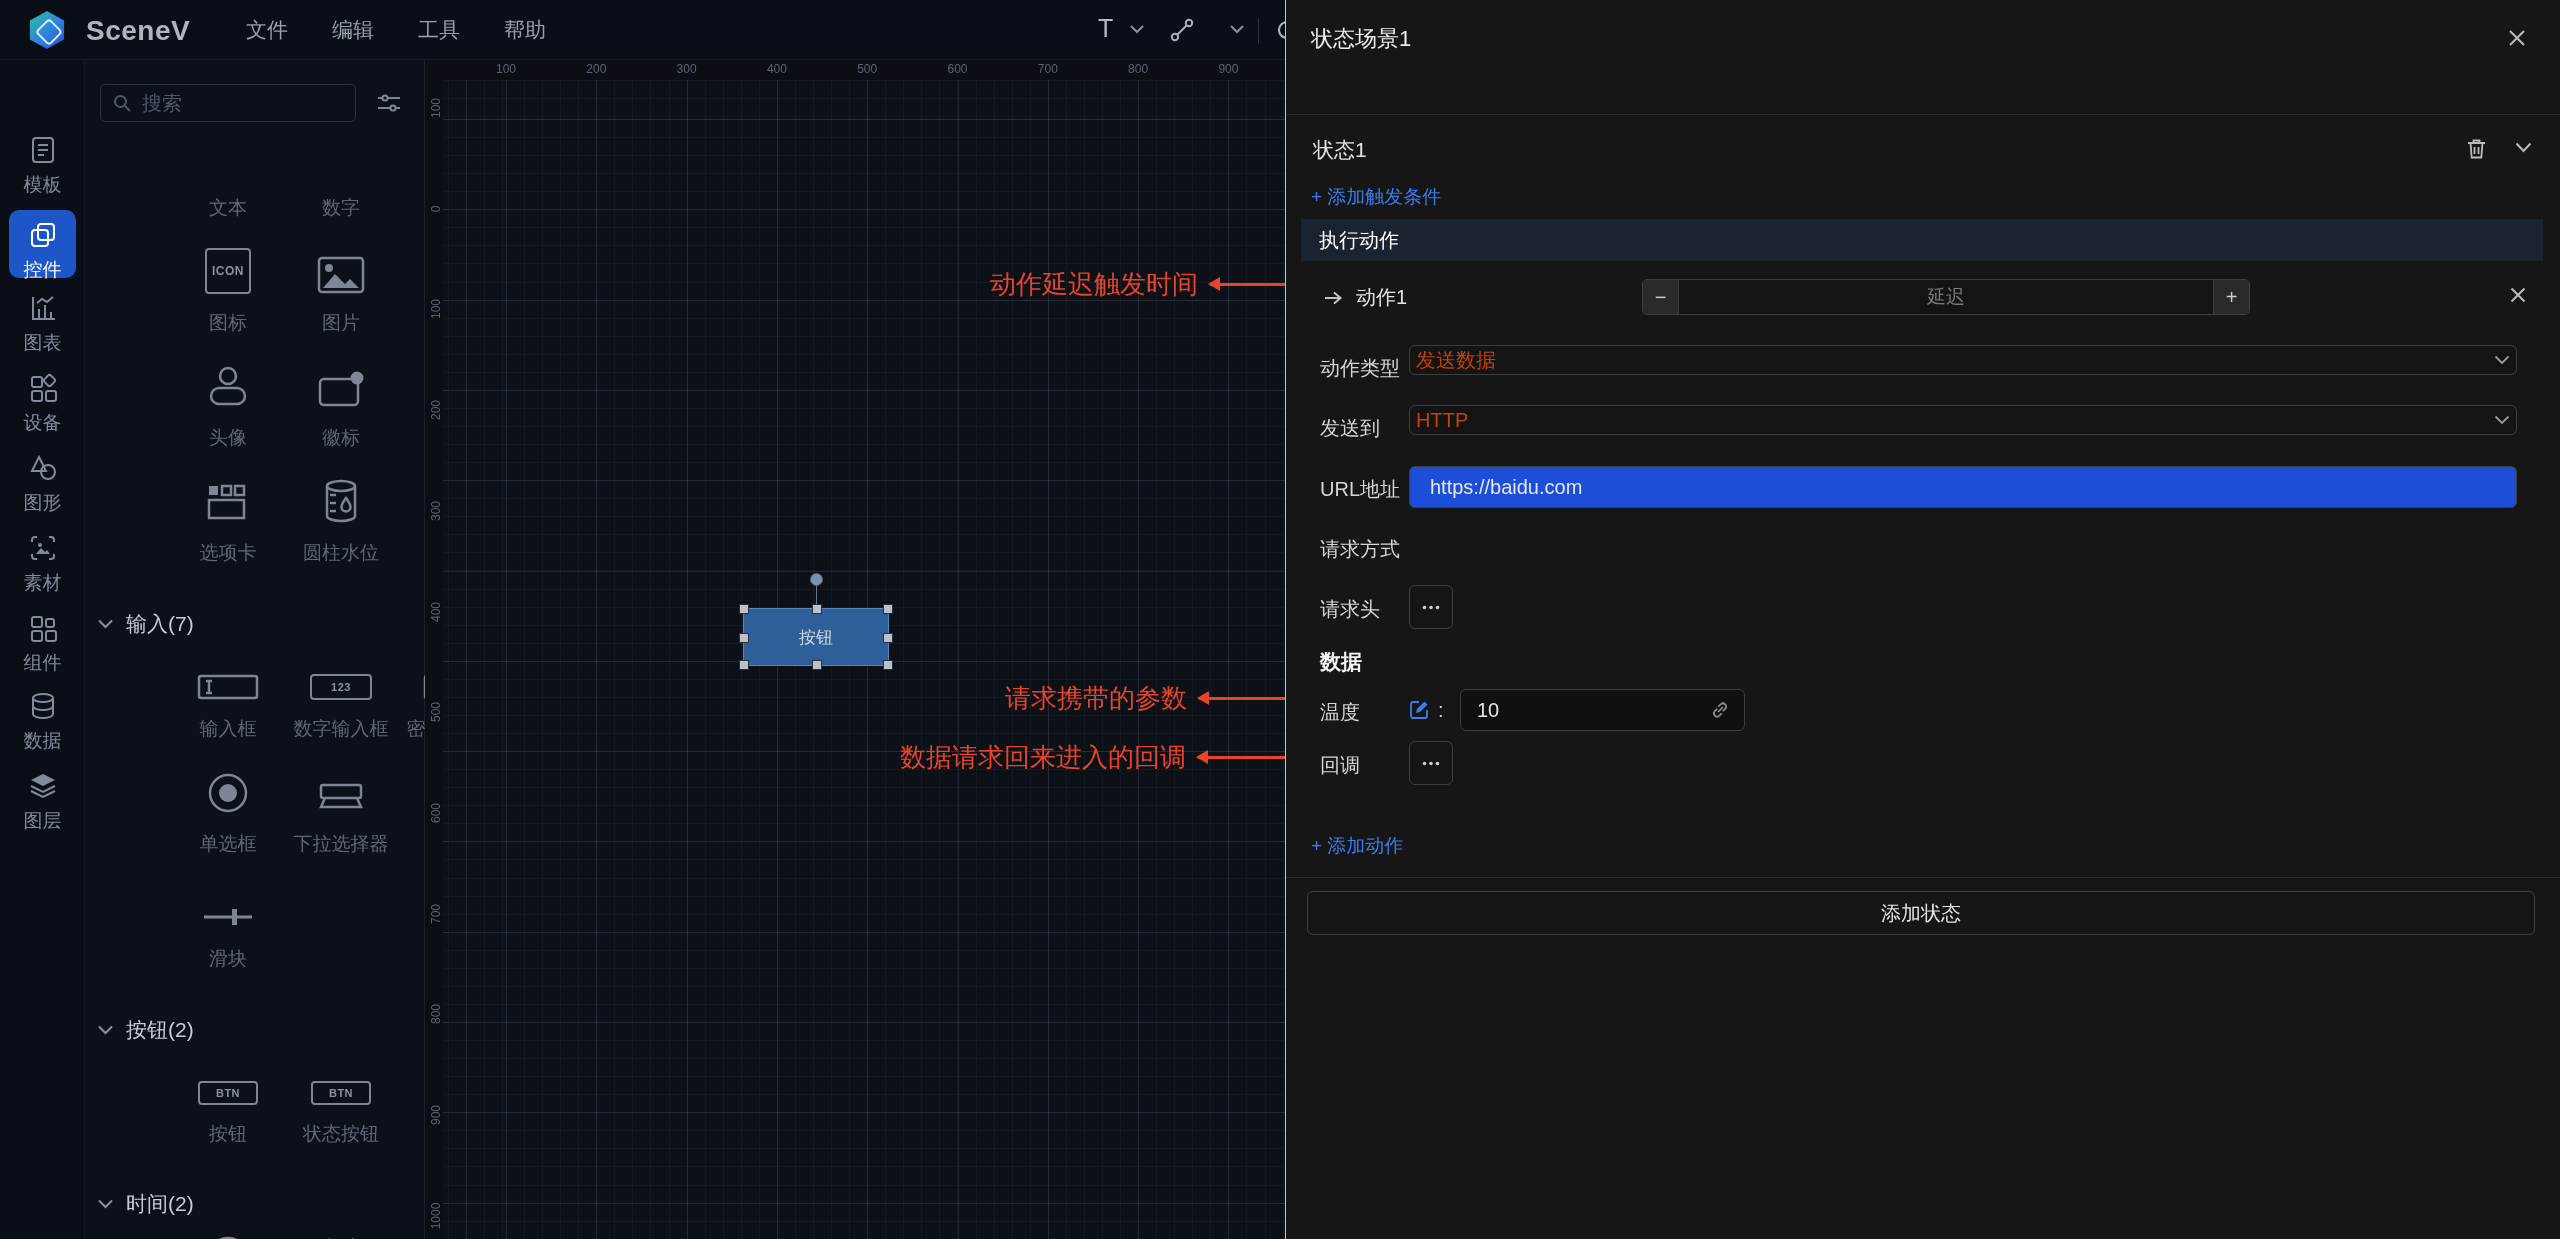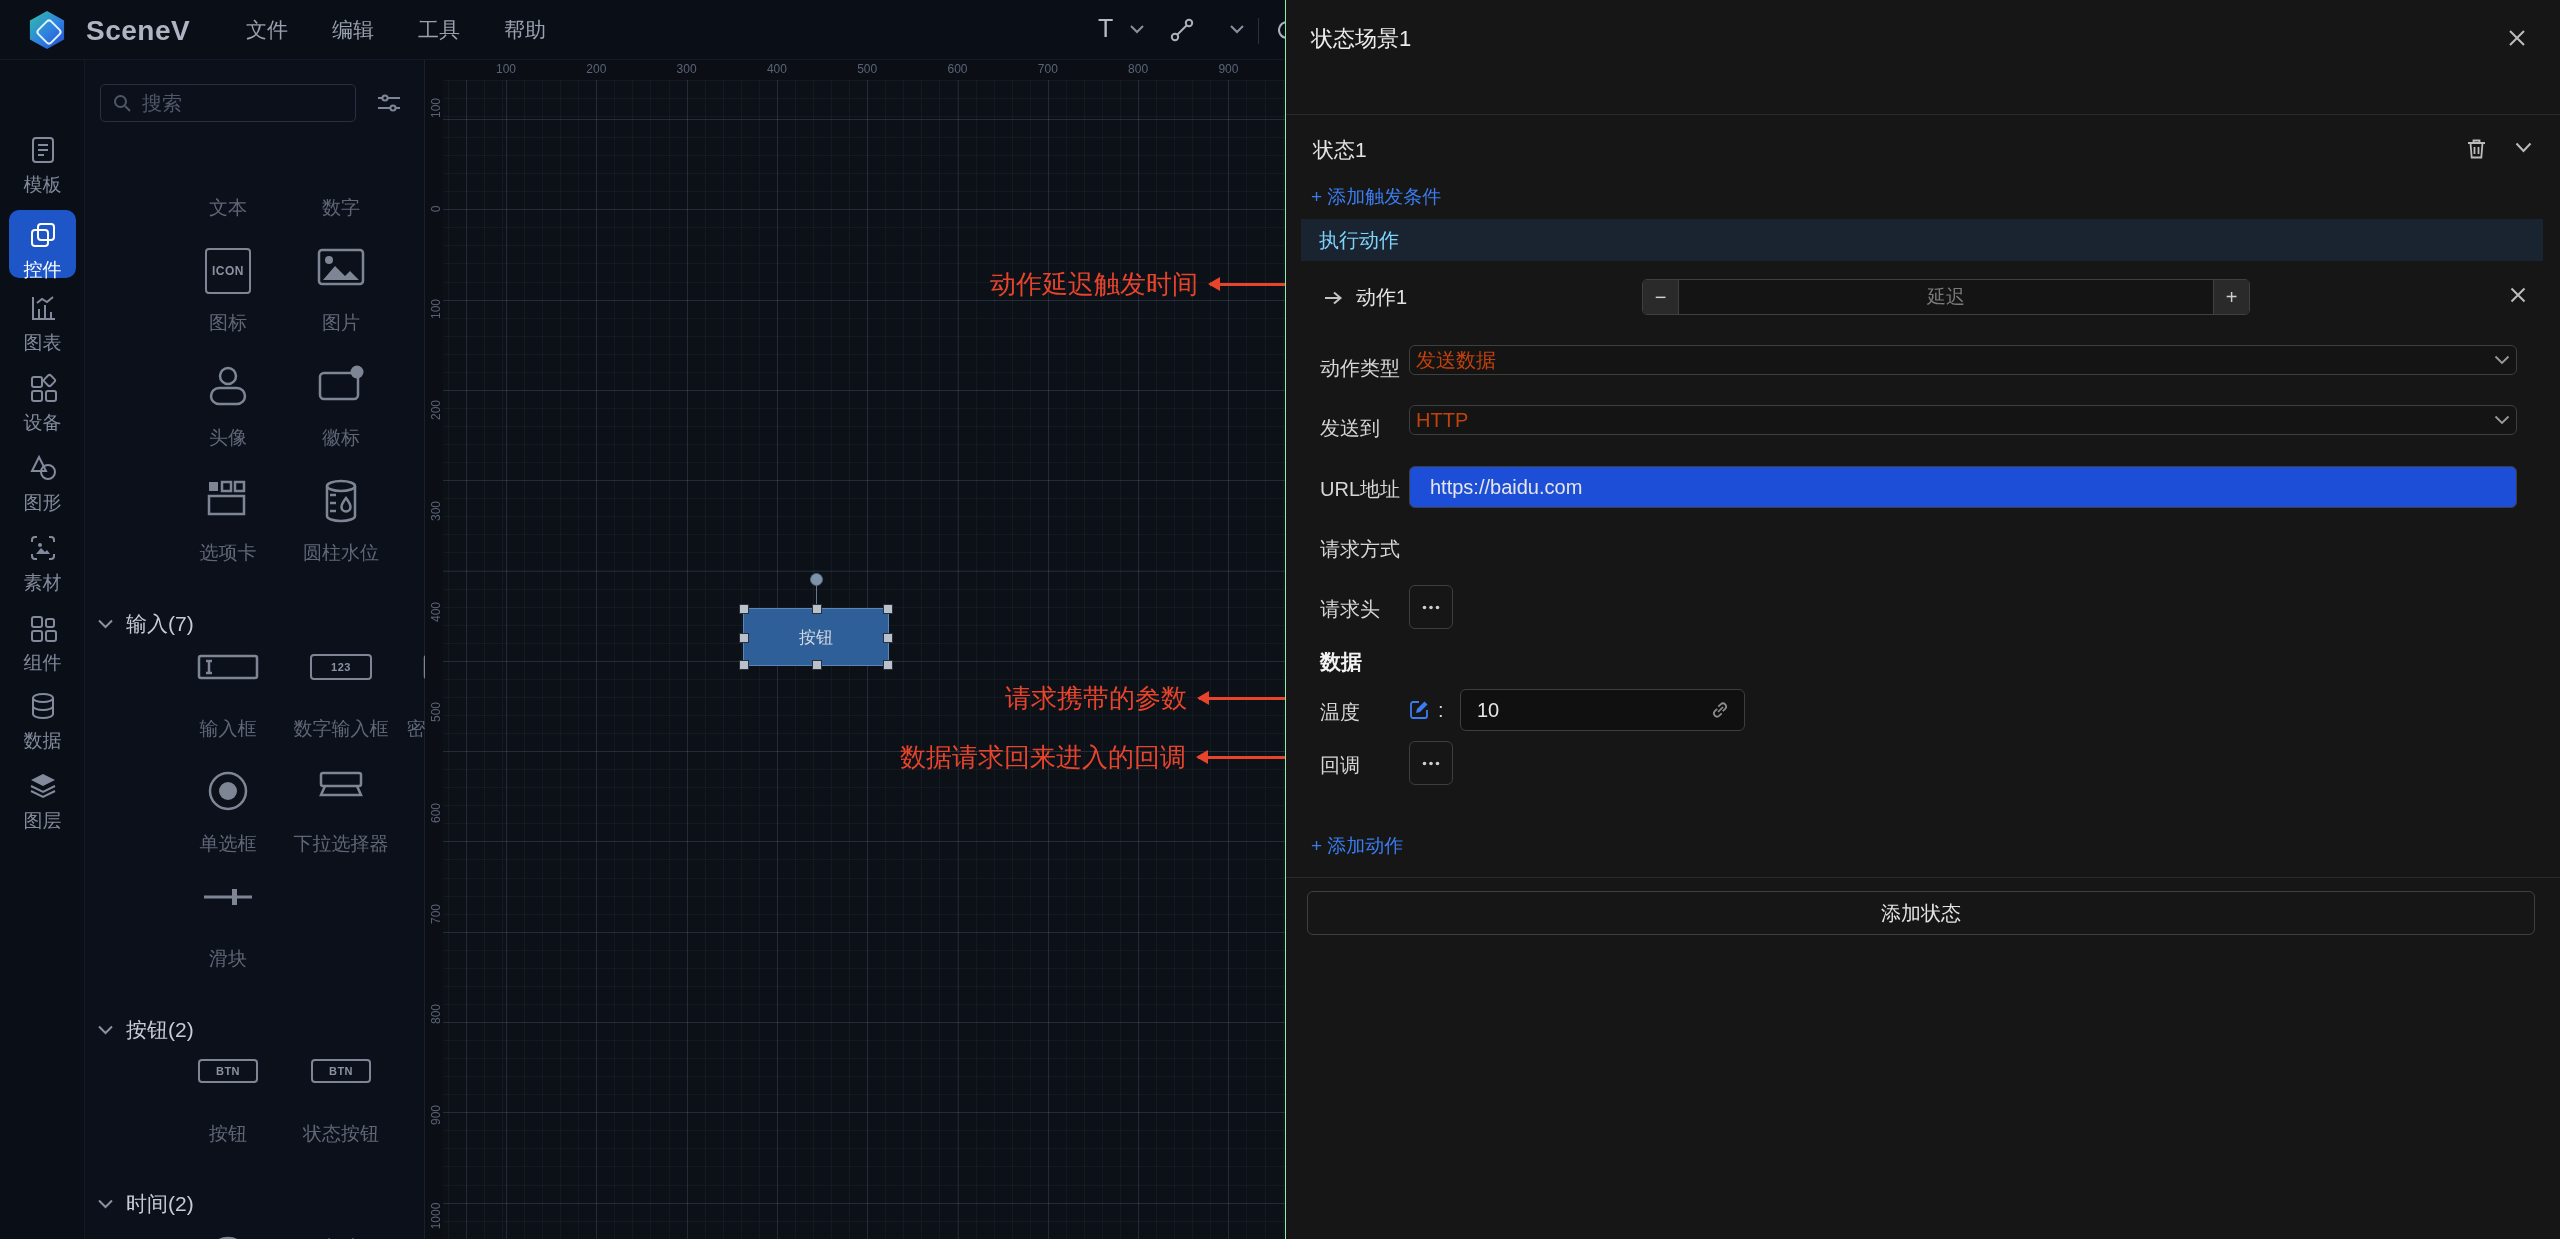--- a/index.html
+++ b/index.html
@@ -34,21 +34,21 @@
   
   .wpanel{position:absolute;left:85px;top:60px;bottom:0;width:340px;background:#0c101a;border-right:1px solid #1a2030;}
   .searchbox{position:absolute;left:15px;top:24px;width:256px;height:38px;border:1px solid #283043;border-radius:5px;
              display:flex;align-items:center;padding:0 12px;gap:9px;color:#4f5768;}
   .searchbox input{flex:1;background:transparent;border:none;outline:none;color:#aab2c2;font-size:20px;font-family:inherit;width:100px;}
   .searchbox input::placeholder{color:#4f5768;}
   .filter-btn{position:absolute;left:291px;top:31px;color:#7e8695;cursor:pointer;}
   .wgroup{position:absolute;left:13px;display:flex;align-items:center;gap:13px;font-size:21px;color:#c6ccd8;cursor:pointer;}
   .wgroup svg{color:#8a92a2;}
   .witem{position:absolute;width:112px;text-align:center;cursor:pointer;}
-  .witem .wicon{height:46px;display:flex;align-items:flex-start;justify-content:center;color:#7e8695;}
+  .witem .wicon{height:46px;display:flex;align-items:flex-end;justify-content:center;color:#7e8695;}
   .witem .wlabel{display:block;margin-top:17px;font-size:19px;color:#5f6777;line-height:24px;}
   .witem .wlabel-only{display:block;font-size:19px;color:#5f6777;line-height:24px;}
   .boxicon{border:2px solid #7e8695;border-radius:4px;color:#8a92a2;display:flex;align-items:center;justify-content:center;
            font-size:12px;font-weight:700;letter-spacing:.5px;}
 
   
   .canvas{position:absolute;left:425px;top:60px;right:0;bottom:0;background:#0b0f15;}
   .grid{position:absolute;left:18px;top:20px;right:0;bottom:0;background-color:#0c1017;
         background-image:
           repeating-linear-gradient(to right,rgba(140,160,195,.14) 0 1px,transparent 1px 90.3px),
@@ -73,21 +73,21 @@
   .inspector{position:absolute;left:1285px;top:0;width:1275px;height:100%;background:#161616;border-left:1px solid #86efac;color:#d8d8d8;}
   .insp-title{position:absolute;left:25px;top:24px;font-size:22px;color:#ececec;}
   .icon-btn{cursor:pointer;color:#bcbcbc;display:flex;align-items:center;justify-content:center;}
   .insp-close{position:absolute;right:33px;top:28px;}
   .divider{position:absolute;left:0;width:100%;height:1px;background:#2a2a2a;}
   .state-name{position:absolute;left:27px;top:136px;font-size:21px;color:#e3e3e3;}
   .state-trash{position:absolute;right:73px;top:138px;}
   .state-chev{position:absolute;right:28px;top:142px;}
   .blue-link{position:absolute;font-size:19px;color:#3b7cf0;cursor:pointer;}
   .execbar{position:absolute;left:15px;top:219px;width:1242px;height:42px;background:#1a2330;display:flex;align-items:center;
-           padding:4px 18px;font-size:20px;color:#7dd3fc;}
+           padding:4px 18px;font-size:20px;color:#ffffff;}
   .action-row{position:absolute;left:0;top:279px;width:100%;height:36px;}
   .action-name{position:absolute;left:38px;top:5px;display:flex;align-items:center;gap:13px;font-size:20px;color:#e3e3e3;}
   .action-name svg{color:#c4c4c4;}
   .stepper{position:absolute;left:356px;top:0;width:608px;height:36px;display:flex;border:1px solid #3f3f3f;border-radius:5px;overflow:hidden;background:#141414;}
   .step-btn{width:36px;background:#2a2a2a;border:none;color:#cfcfcf;font-size:20px;cursor:pointer;display:flex;align-items:center;justify-content:center;font-family:inherit;}
   .step-btn.minus{border-right:1px solid #3f3f3f;}
   .step-btn.plus{border-left:1px solid #3f3f3f;}
   .stepper input{flex:1;background:transparent;border:none;outline:none;text-align:center;color:#e0e0e0;font-size:19px;font-family:inherit;}
   .stepper input::placeholder{color:#7a7a7a;}
   .action-close{position:absolute;right:33px;top:7px;}

